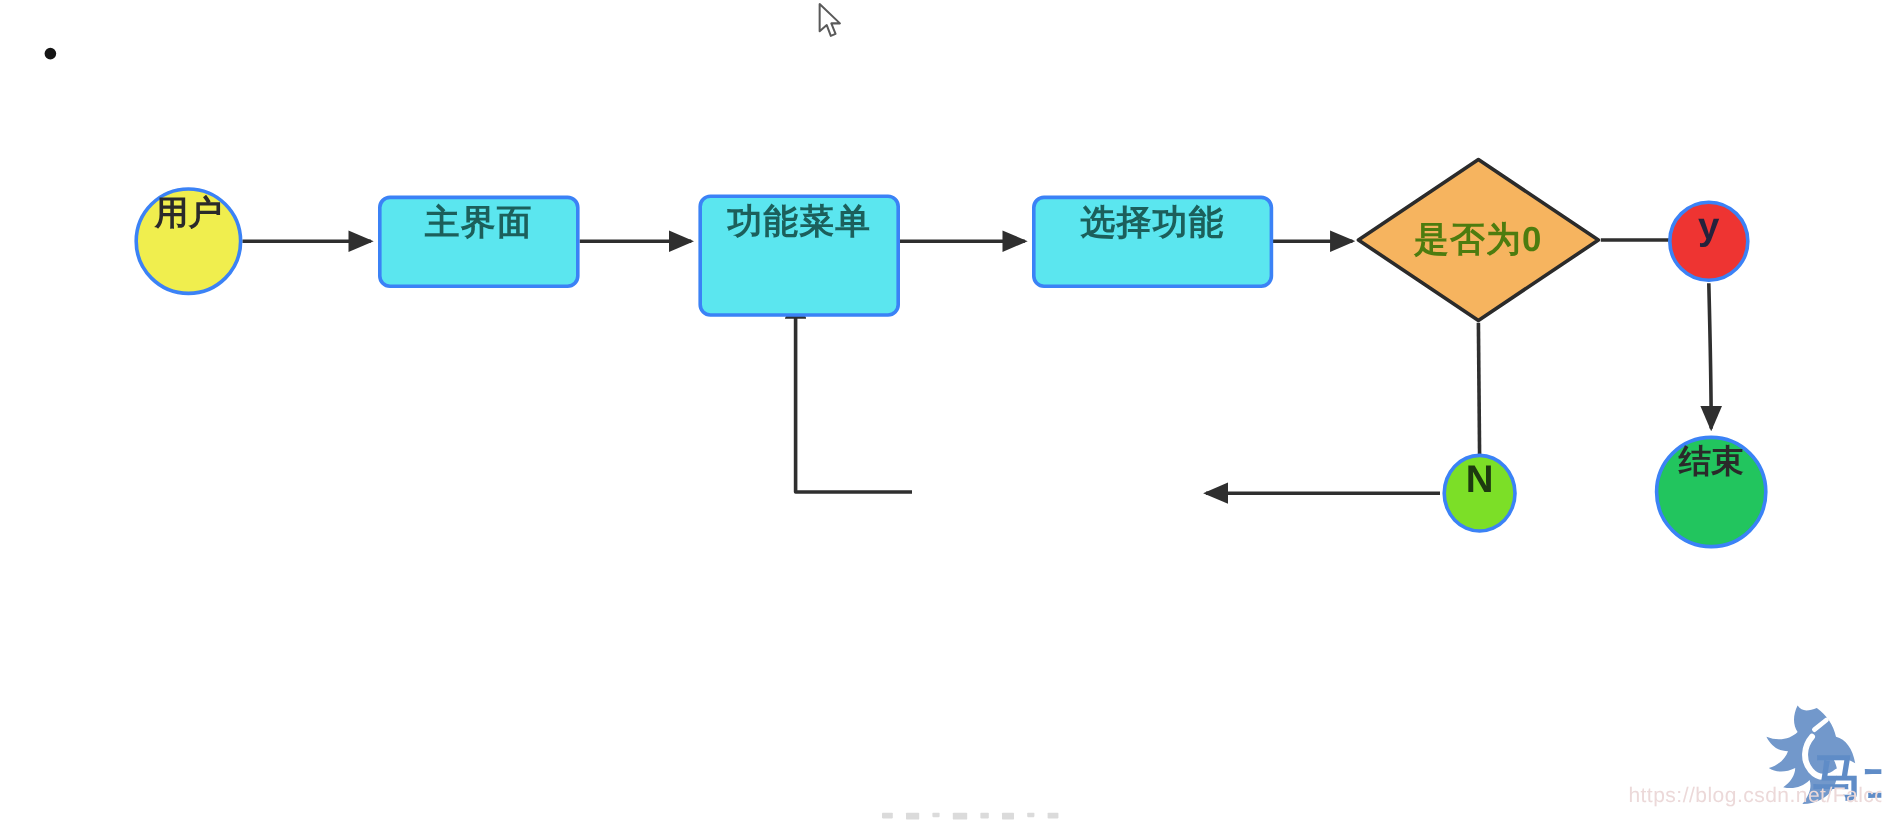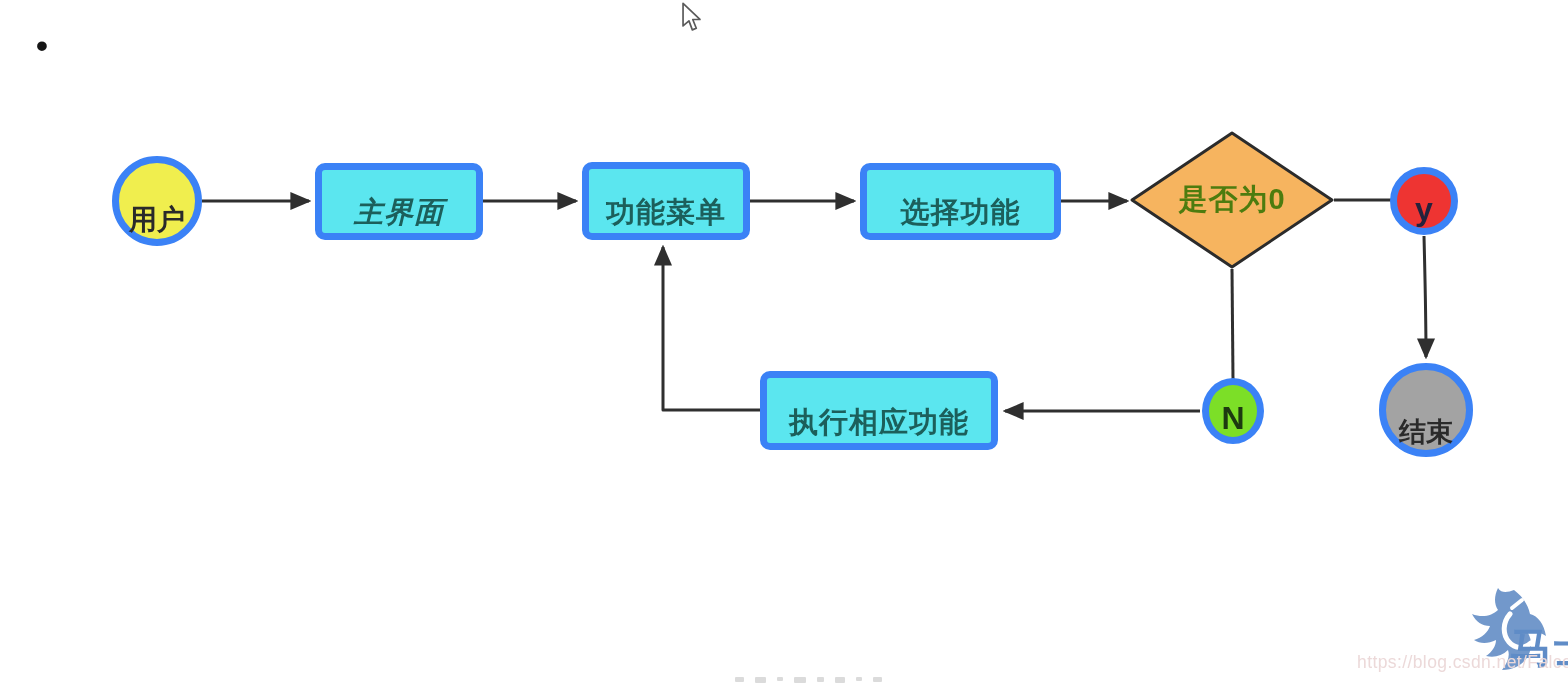--- a/index.html
+++ b/index.html
@@ -7,22 +7,22 @@
     position:relative;width:1568px;height:686px;background:#ffffff;
     overflow:hidden;font-family:"Liberation Sans","DejaVu Sans",sans-serif;
   }
   .title{
     position:absolute;left:36px;top:26px;display:flex;align-items:center;gap:24px;
     color:#151515;font-weight:bold;
   }
   .title .bullet{font-size:34px;line-height:1;transform:translateY(2px);}
   .title .title-text{font-size:43px;letter-spacing:3px;}
   .node{
-    position:absolute;display:flex;align-items:flex-end;justify-content:center;
-    box-sizing:border-box;border:7px solid #3b82f6;font-weight:bold;text-align:center;
+    position:absolute;display:flex;align-items:flex-start;justify-content:center;
+    box-sizing:border-box;border:3px solid #3b82f6;font-weight:bold;text-align:center;
   }
   .node.rect{border-radius:10px;color:#1c5f5b;font-size:29px;letter-spacing:1px;}
   .node.circle{border-radius:50%;color:#2a2a2a;}
   .diamond-wrap{position:absolute;}
   .diamond-wrap svg{position:absolute;left:0;top:0;}
   .diamond-label{
     position:absolute;left:0;top:0;width:100%;height:100%;
     display:flex;align-items:center;justify-content:center;
     color:#4d7c0f;font-weight:bold;font-size:29px;letter-spacing:1px;
   }
@@ -68,54 +68,51 @@
       <path d="M1232,269 L1233,380"></path>
       <path d="M1200,411 L1005,411" marker-end="url(#arrowhead)"></path>
       <path d="M760,410 L663,410 L663,247" marker-end="url(#arrowhead)"></path>
     </g>
   </svg>
 
   <div class="node circle" style="left: 112px; top: 156px; width: 90px; height: 90px; font-size: 28px; background-color: rgb(240, 238, 78);">
     <span>用户</span>
   </div>
 
-  <div class="node rect" style="left: 315px; top: 163px; width: 168px; height: 77px; background-color: rgb(91, 230, 239); font-style: italic;">
+  <div class="node rect" style="left: 315px; top: 163px; width: 168px; height: 77px; background-color: rgb(91, 230, 239);">
     <span>主界面</span>
   </div>
 
-  <div class="node rect" style="left: 582px; top: 162px; width: 168px; height: 78px; background-color: rgb(91, 230, 239);">
+  <div class="node rect" style="left: 582px; top: 162px; width: 168px; height: 102px; background-color: rgb(91, 230, 239);">
     <span>功能菜单</span>
   </div>
 
   <div class="node rect" style="left: 860px; top: 163px; width: 201px; height: 77px; background-color: rgb(91, 230, 239);">
     <span>选择功能</span>
   </div>
 
   <div class="diamond-wrap" style="left:1125px;top:126px;width:214px;height:148px;">
     <svg width="214" height="148" viewBox="0 0 214 148">
       <polygon points="107,7 207,74 107,141 7,74" stroke="#2b2b2b" stroke-width="3" stroke-linejoin="round" fill="#f6b45f"></polygon>
     </svg>
     <span class="diamond-label">是否为0</span>
   </div>
 
   <div class="node circle" style="left: 1390px; top: 167px; width: 68px; height: 68px; font-size: 32px; color: rgb(37, 34, 60); background-color: rgb(238, 52, 50);">
     <span>y</span>
   </div>
 
-  <div class="node circle" style="left: 1379px; top: 363px; width: 94px; height: 94px; font-size: 27px; background-color: #a3a3a3; font-family: Liberation Serif, serif;">
+  <div class="node circle" style="left: 1379px; top: 363px; width: 94px; height: 94px; font-size: 27px; background-color: #22c55e; font-family: Liberation Serif, serif;">
     <span>结束</span>
   </div>
 
   <div class="node circle" style="left: 1202px; top: 378px; width: 62px; height: 66px; font-size: 32px; color: rgb(29, 58, 16); background-color: rgb(124, 223, 39);">
     <span>N</span>
   </div>
 
-  <div class="node rect" style="left: 760px; top: 371px; width: 238px; height: 79px; background-color: rgb(91, 230, 239);">
-    <span>执行相应功能</span>
-  </div>
 
   <svg class="cursor" width="21" height="31" viewBox="0 0 14 22">
     <path d="M1,1 L1,17 L5.2,13.4 L7.6,19.8 L10.4,18.6 L7.9,12.4 L13,12.4 Z" fill="#ffffff" stroke="#5a5a5a" stroke-width="1.2" stroke-linejoin="round"></path>
   </svg>
 
   <svg class="logo" width="100" height="90" viewBox="0 0 100 90">
     <path d="M62,4 C70,10 76,18 78,28 C86,30 92,38 94,50 C88,46 82,45 76,47
              C80,54 80,62 76,70 C72,78 62,84 50,84 C56,76 58,70 56,64
              C50,70 42,72 34,70 C40,66 44,60 44,54 C36,58 28,58 22,54
              C30,52 36,46 38,40 C30,40 24,36 20,28 C30,32 40,30 46,24

